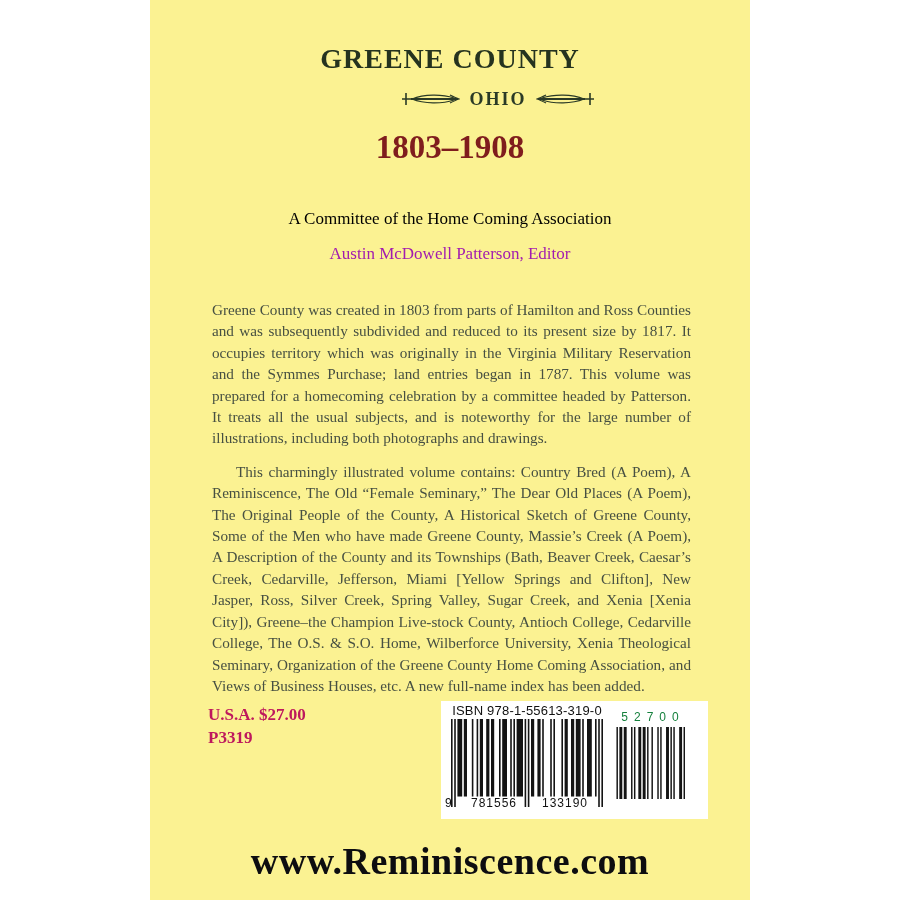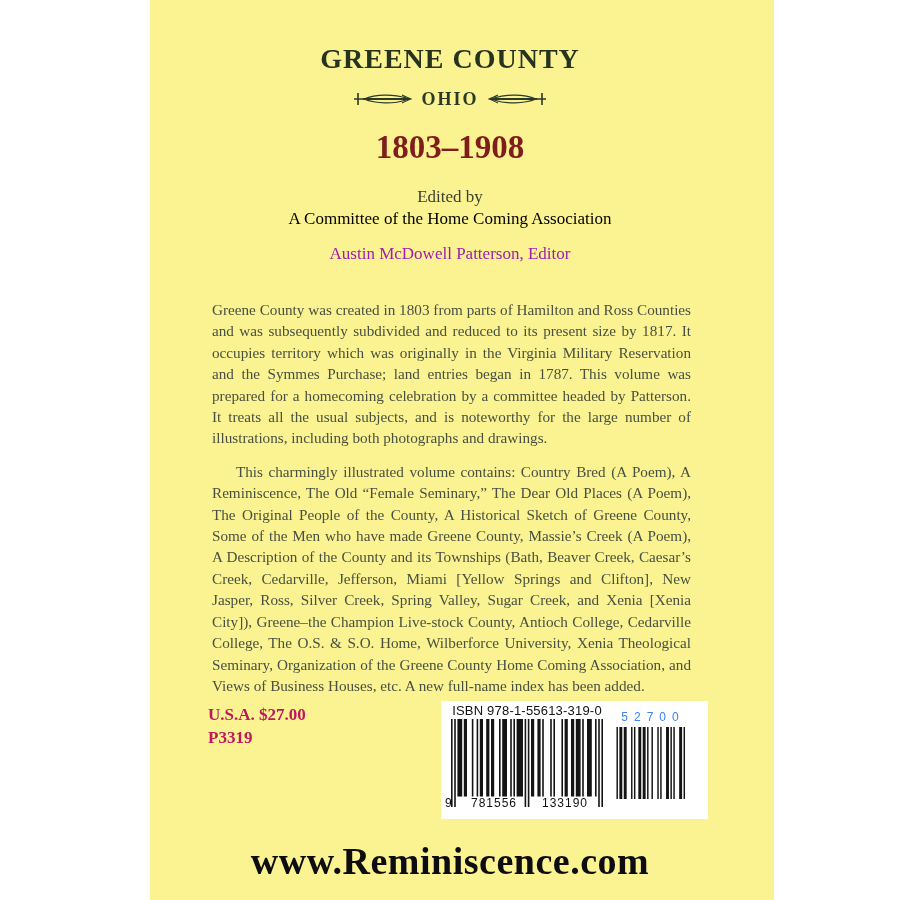--- a/index.html
+++ b/index.html
@@ -4,30 +4,30 @@
 <style>
   html,body{margin:0;padding:0;}
   body{
     width:900px;height:900px;background:#ffffff;position:relative;
     font-family:"Liberation Serif","DejaVu Serif",serif;
     overflow:hidden;
   }
   .cover{
     position:absolute;left:150px;top:0;width:600px;height:900px;
     background:#fbf292;
-    padding-left:24px;
   }
   .centered{position:absolute;left:0;width:600px;text-align:center;}
   .title{
     top:44px;font-size:28px;font-weight:bold;letter-spacing:1px;
     color:#25331f;line-height:30px;
   }
   .ohio-row{
     top:88px;display:flex;align-items:center;justify-content:center;gap:9px;
     color:#2a3a26;
+    margin-left:48px;
   }
   .ohio-row .ohio{
     font-size:18px;font-weight:bold;letter-spacing:2px;line-height:22px;
   }
   .flourish{display:block;}
   .dates{
     top:133px;font-size:33px;font-weight:bold;color:#7f1d1d;line-height:28px;
   }
   .edited1{top:186px;font-size:17px;color:#39402f;line-height:22px;}
   .edited2{top:208px;font-size:17px;color:#000000;line-height:22px;}
@@ -61,21 +61,21 @@
   }
   .ean13-digits span{position:absolute;top:0;letter-spacing:1px;}
   .d-first{left:0;}
   .d-group1{left:26px;}
   .d-group2{left:97px;}
   .supplement{
     position:absolute;left:174px;top:8px;width:70px;text-align:center;
   }
   .supp-digits{
     font-family:"Liberation Sans","DejaVu Sans",sans-serif;
-    font-size:12px;color:#3b82f6;letter-spacing:6px;text-indent:6px;
+    font-size:12px;color:#15803d;letter-spacing:6px;text-indent:6px;
     line-height:16px;
   }
   .ean5{display:block;margin-top:2px;}
   .url{
     top:838px;font-size:38px;font-weight:bold;color:#0d0d10;line-height:46px;
     letter-spacing:0.5px;
   }
 </style>
 </head>
 <body>
@@ -101,21 +101,20 @@
         <path d="M10 8 C 22 3, 40 3, 52 7" stroke-width="1.3"></path>
         <path d="M10 8 C 22 13, 40 13, 52 9" stroke-width="1.3"></path>
         <path d="M9 8 L56 8" stroke-width="1.8"></path>
         <path d="M48 4 C 52 6, 54 7, 57 8 C 54 9, 52 10, 48 12" stroke-width="1.2"></path>
       </g>
     </svg>
   </div>
 
   <div class="centered dates">1803–1908</div>
 
-  <div class="centered edited1">Edited by</div>
   <div class="centered edited2">A Committee of the Home Coming Association</div>
   <div class="centered editor">Austin McDowell Patterson, Editor</div>
 
   <div class="bodytext">
     <p>Greene County was created in 1803 from parts of Hamilton and Ross Counties and was subsequently subdivided and reduced to its present size by 1817. It occupies territory which was originally in the Virginia Military Reservation and the Symmes Purchase; land entries began in 1787. This volume was prepared for a homecoming celebration by a committee headed by Patterson. It treats all the usual subjects, and is noteworthy for the large number of illustrations, including both photographs and drawings.</p>
     <p class="indent">This charmingly illustrated volume contains: Country Bred (A Poem), A Reminiscence, The Old “Female Seminary,” The Dear Old Places (A Poem), The Original People of the County, A Historical Sketch of Greene County, Some of the Men who have made Greene County, Massie’s Creek (A Poem), A Description of the County and its Townships (Bath, Beaver Creek, Caesar’s Creek, Cedarville, Jefferson, Miami [Yellow Springs and Clifton], New Jasper, Ross, Silver Creek, Spring Valley, Sugar Creek, and Xenia [Xenia City]), Greene–the Champion Live-stock County, Antioch College, Cedarville College, The O.S. &amp; S.O. Home, Wilberforce University, Xenia Theological Seminary, Organization of the Greene County Home Coming Association, and Views of Business Houses, etc. A new full-name index has been added.</p>
   </div>
 
   <div class="price-block">
     <div>U.S.A. $27.00</div>

